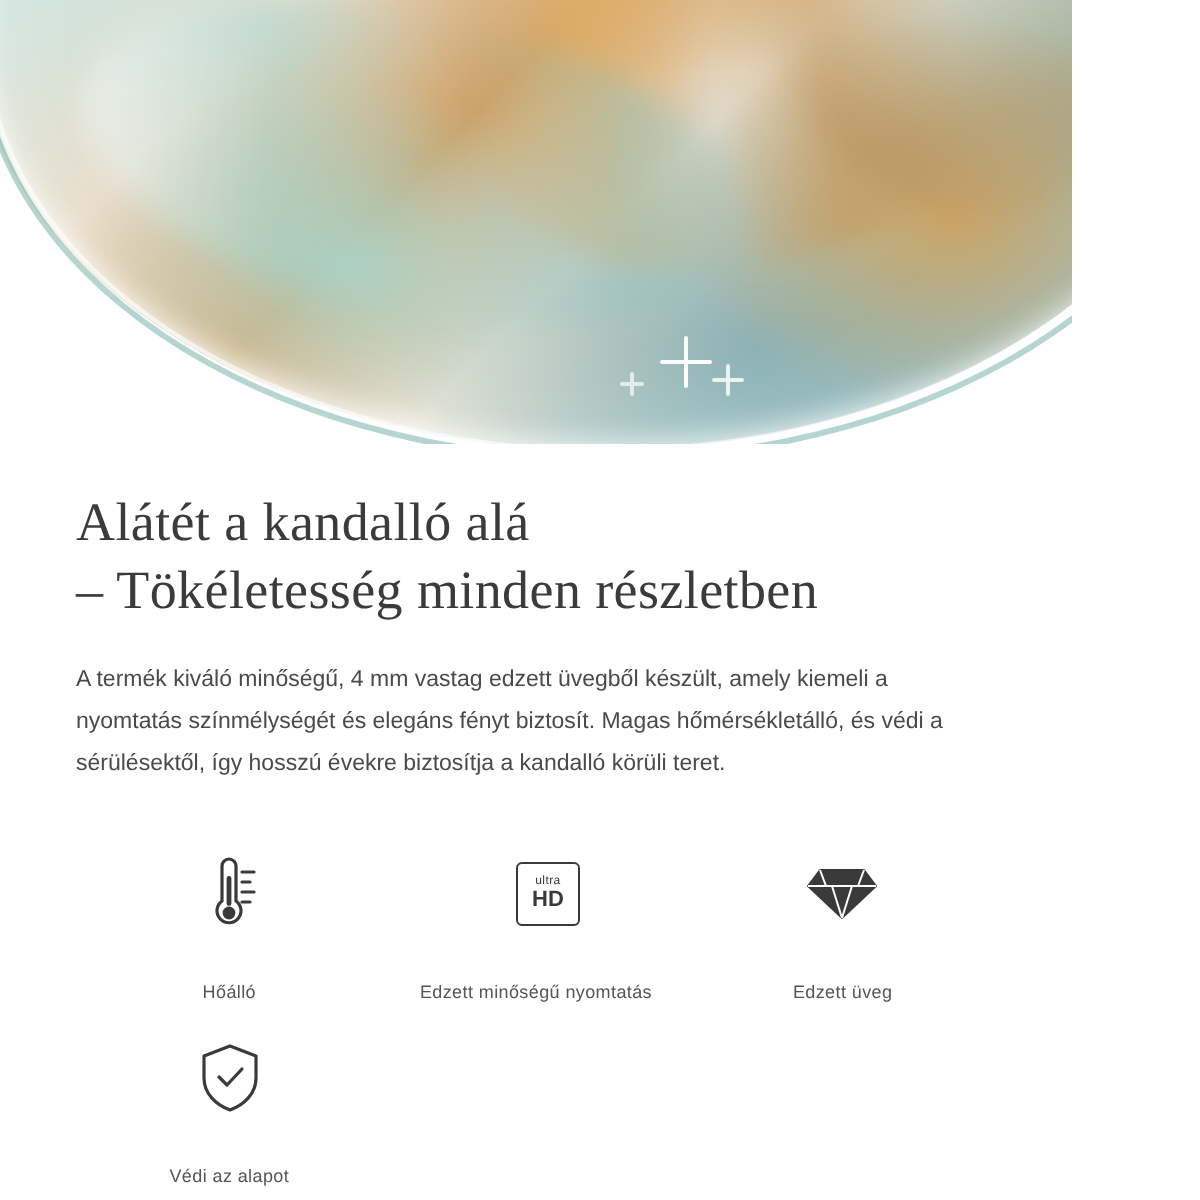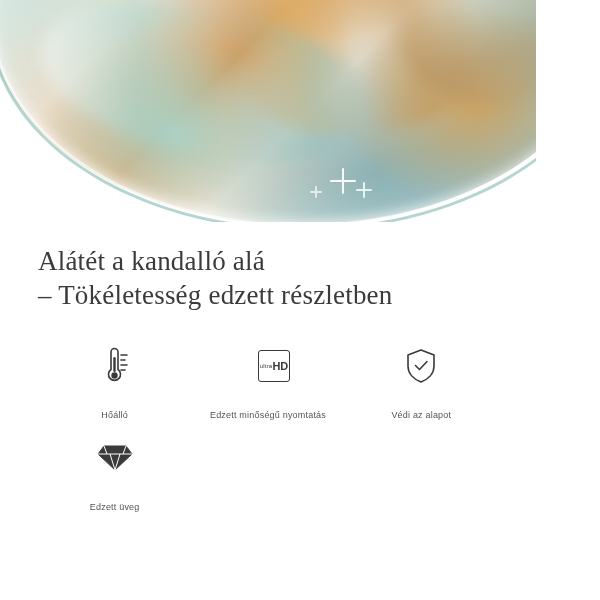--- a/index.html
+++ b/index.html
@@ -164,21 +164,21 @@
     color: #555555;
     text-align: center;
     letter-spacing: 0.2px;
   }
   .ultrahd-box {
     width: 30px;
     height: 30px;
     border: 1.6px solid #3a3a3a;
     border-radius: 3px;
     display: flex;
-    flex-direction: row;
+    flex-direction: column;
     align-items: center;
     justify-content: center;
     line-height: 1;
     margin-left: 12px;
   }
   .ultrahd-box .u1 { font-size: 6px; color: #3a3a3a; letter-spacing: .2px; }
   .ultrahd-box .u2 { font-size: 11px; font-weight: bold; color: #3a3a3a; margin-top: 1px; }
 </style>
 </head>
 <body>
@@ -195,23 +195,24 @@
     <div class="hero-edge-shine"></div>
     <div class="sparkle s1"></div>
     <div class="sparkle s2"></div>
     <div class="sparkle s3"></div>
   </div>
 
   <div class="content">
 
     <h1 class="headline">
       <span>Alátét a kandalló alá</span>
-      <span class="line2">– Tökéletesség edzett részletben</span>
+      <span class="line2">– Tökéletesség minden részletben</span>
     </h1>
 
+    <p class="body-copy">A termék kiváló minőségű, 4 mm vastag edzett üvegből készült, amely kiemeli a nyomtatás színmélységét és elegáns fényt biztosít. Magas hőmérsékletálló, és védi a sérülésektől, így hosszú évekre biztosítja a kandalló körüli teret.</p>
 
     <div class="features">
 
       <div class="feature">
         <div class="feature-icon">
           <svg width="36" height="40" viewBox="0 0 36 40" fill="none" stroke="#3a3a3a" stroke-width="1.6" stroke-linecap="round">
             <path d="M14 6a3.5 3.5 0 0 1 7 0v17.5a6 6 0 1 1-7 0z"></path>
             <circle cx="17.5" cy="29.5" r="3.2" fill="#3a3a3a" stroke="none"></circle>
             <rect x="16.3" y="11" width="2.4" height="15" rx="1.2" fill="#3a3a3a" stroke="none"></rect>
             <path d="M24 9h6M24 14h4M24 19h6M24 24h4"></path>
@@ -225,35 +226,35 @@
           <div class="ultrahd-box">
             <span class="u1">ultra</span>
             <span class="u2">HD</span>
           </div>
         </div>
         <div class="feature-label">Edzett minőségű nyomtatás</div>
       </div>
 
       <div class="feature">
         <div class="feature-icon">
+          <svg width="38" height="34" viewBox="0 0 38 34" fill="#3a3a3a" stroke="#3a3a3a" stroke-width="1" stroke-linejoin="round">
+            <path d="M8 5h22l6 8-17 16L2 13z"></path>
+            <path d="M8 5l3 8M30 5l-3 8M2 13h34M14 13l5 16M24 13l-5 16" stroke="#ffffff" stroke-width="1" fill="none"></path>
+          </svg>
+        </div>
+        <div class="feature-label">Edzett üveg</div>
+      </div>
+
+      <div class="feature">
+        <div class="feature-icon">
           <svg width="34" height="40" viewBox="0 0 34 40" fill="none" stroke="#3a3a3a" stroke-width="1.6" stroke-linecap="round" stroke-linejoin="round">
             <path d="M17 4 4 9v11c0 8 6.2 13.5 13 16 6.8-2.5 13-8 13-16V9z"></path>
             <path d="M11.5 19.5l4 4 7.5-8"></path>
           </svg>
         </div>
         <div class="feature-label">Védi az alapot</div>
       </div>
 
-      <div class="feature">
-        <div class="feature-icon">
-          <svg width="38" height="34" viewBox="0 0 38 34" fill="#3a3a3a" stroke="#3a3a3a" stroke-width="1" stroke-linejoin="round">
-            <path d="M8 5h22l6 8-17 16L2 13z"></path>
-            <path d="M8 5l3 8M30 5l-3 8M2 13h34M14 13l5 16M24 13l-5 16" stroke="#ffffff" stroke-width="1" fill="none"></path>
-          </svg>
-        </div>
-        <div class="feature-label">Edzett üveg</div>
-      </div>
-
 
 
     </div>
   </div>
 </div>
 
 </body></html>

